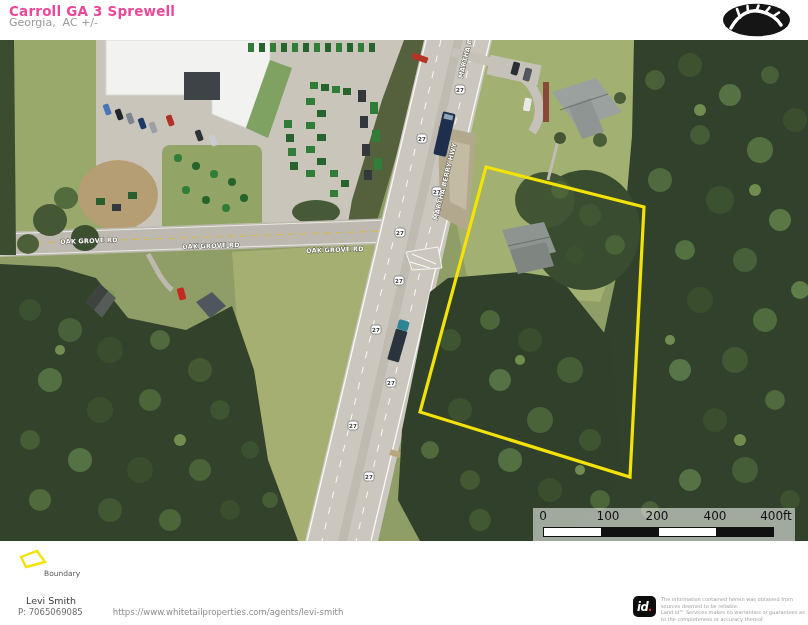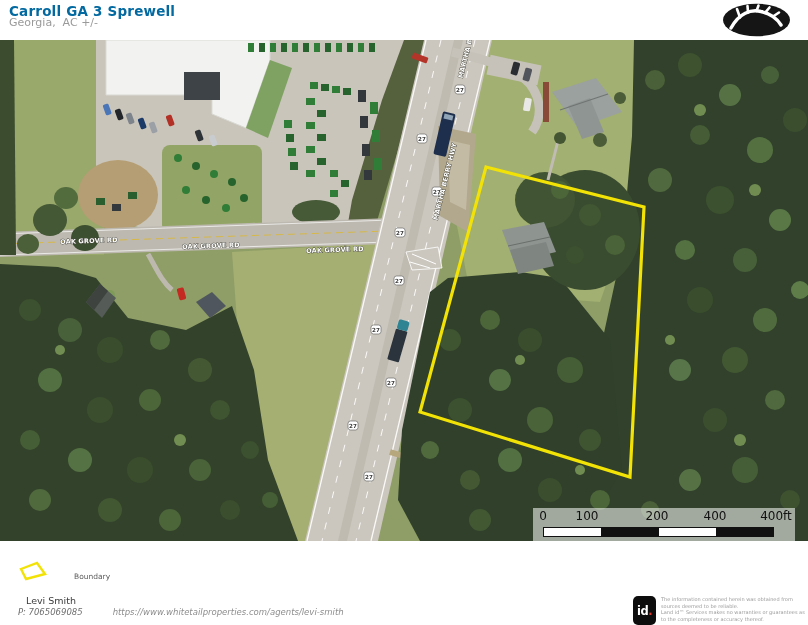--- a/index.html
+++ b/index.html
@@ -2,47 +2,47 @@
 <html><head>
 <meta charset="utf-8">
 <style>
   html,body{margin:0;padding:0;}
   body{
     width:808px;height:625px;position:relative;background:#ffffff;
     font-family:"DejaVu Sans","Liberation Sans",sans-serif;overflow:hidden;
   }
   
   .header{position:absolute;left:0;top:0;width:808px;height:40px;background:#fff;}
-  .title{position:absolute;left:9px;top:3px;font-size:13.5px;font-weight:bold;color:#0369a1;letter-spacing:.2px;text-align:right;}
+  .title{position:absolute;left:9px;top:3px;font-size:13.5px;font-weight:bold;color:#ec4899;letter-spacing:.2px;text-align:right;}
   .subtitle{position:absolute;left:9px;top:16px;font-size:11px;color:#9a9a9a;white-space:pre;}
   .brandlogo{position:absolute;right:17px;top:3px;width:69px;height:34px;}
   
   .map{position:absolute;left:0;top:40px;width:808px;height:501px;overflow:hidden;background:#8e9e66;}
   .map svg{display:block;}
   text.roadlabel{font-family:"DejaVu Sans","Liberation Sans",sans-serif;font-size:6.4px;font-weight:bold;fill:#ffffff;
     stroke:#4a4a42;stroke-width:.9px;paint-order:stroke;letter-spacing:.25px;text-anchor:middle;}
   text.shieldtxt{font-family:"DejaVu Sans","Liberation Sans",sans-serif;font-size:5.6px;font-weight:bold;fill:#3a3a3a;text-anchor:middle;}
   
   .scalebar{position:absolute;left:533px;top:468px;width:262px;height:33px;background:rgba(255,255,255,.55);}
   .scalebar .tick{position:absolute;top:1px;transform:translateX(-50%);font-size:12px;color:#111;}
   .sbar{position:absolute;left:10px;top:19px;width:229px;height:8px;border:1.5px solid #111;display:flex;background:#fff;}
   .sbar div{width:25%;height:100%;}
   .sbar div:nth-child(2),.sbar div:nth-child(4){background:#111;}
   
   .legend{position:absolute;left:0;top:541px;width:808px;height:40px;background:#fff;}
-  .legend-row{position:absolute;left:18px;top:20px;display:flex;align-items:flex-end;}
+  .legend-row{position:absolute;left:18px;top:8px;display:flex;align-items:flex-start;flex-direction:column;}
   .legend-label{font-size:7.5px;color:#5c5c5c;margin-left:26px;}
   
   .footer{position:absolute;left:0;top:590px;width:808px;height:35px;background:#fff;}
   .agent-name{position:absolute;left:26px;top:5px;font-size:9.5px;font-weight:normal;color:#3c3c3c;}
-  .agent-line{position:absolute;left:18px;top:17px;font-size:8.5px;color:#6e6e6e;display:flex;font-style:italic;}
+  .agent-line{position:absolute;left:18px;top:17px;font-size:8.5px;color:#6e6e6e;display:flex;}
   .agent-url{color:#8d8d8d;margin-left:30px;text-decoration:none;}
   .credit{position:absolute;left:633px;top:6px;display:flex;align-items:flex-start;}
-  .idbox{width:23px;height:29px;background:#0d0d0d;border-radius:5px;color:#fff;font-size:11.5px;font-weight:bold;
-    display:flex;align-items:center;justify-content:center;letter-spacing:-.5px;flex:0 0 auto;}
+  .idbox{width:23px;height:21px;background:#0d0d0d;border-radius:5px;color:#fff;font-size:11.5px;font-weight:bold;
+    display:flex;align-items:center;justify-content:center;letter-spacing:-.5px;flex:0 0 auto;font-style:italic;}
   .idbox .dot{color:#e0392e;}
   .disclaimer{margin-left:5px;width:150px;font-size:5px;line-height:1.3;color:#9b9b9b;}
 </style>
 </head>
 <body>
 
 <div class="header">
   <div class="title">Carroll GA 3 Sprewell</div>
   <div class="subtitle">Georgia,  AC +/-</div>
   <svg class="brandlogo" viewBox="0 0 69 34">
@@ -315,21 +315,21 @@
 
   <text x="89" y="203" class="roadlabel" transform="rotate(-2 89 203)">OAK GROVE RD</text>
   <text x="211" y="208" class="roadlabel" transform="rotate(-2 211 208)">OAK GROVE RD</text>
   <text x="335" y="212" class="roadlabel" transform="rotate(-2 335 212)">OAK GROVE RD</text>
   <text x="447" y="142" class="roadlabel" transform="rotate(-76 447 142)">MARTHA BERRY HWY</text>
   <text x="472" y="0" class="roadlabel" transform="rotate(-76 472 0)">MARTHA BERRY HWY</text>
 </svg>
 
   <div class="scalebar">
     <span class="tick" style="left:10px">0</span>
-    <span class="tick" style="left:54px">100</span>
+    <span class="tick" style="left:75px">100</span>
     <span class="tick" style="left:124px">200</span>
     <span class="tick" style="left:182px">400</span>
     <span class="tick" style="left:243px">400ft</span>
     <div class="sbar">
         <div></div>
         <div></div>
         <div></div>
         <div></div>
       </div>
   </div>

